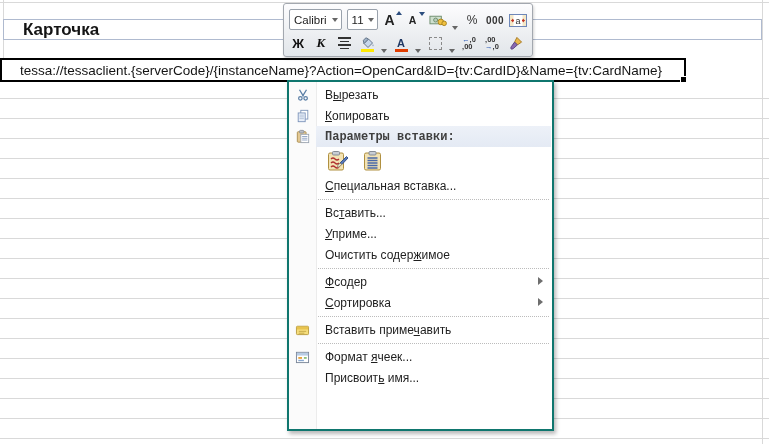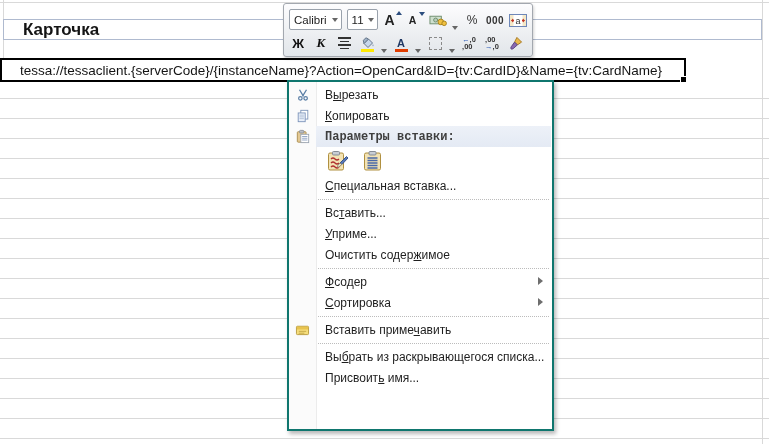--- a/index.html
+++ b/index.html
@@ -300,25 +300,33 @@
           <rect x="1.5" y="3.5" width="13" height="9" rx="1" fill="#f6de7c" stroke="#b89b3e"></rect>
           <rect x="2" y="4" width="12" height="3" fill="#e8c34e"></rect>
           <path d="M4 9 h8 M4 11 h6" stroke="#b89b3e" stroke-width="0.8"></path>
         </svg>
       </span>
       <span class="mi-label"><span>Вставить приме</span><u>ч</u><span>авить</span></span>
     </div>
 
     <div class="sep"></div>
 
-
-    <div class="mi">
-      <span class="mi-ic"></span>
-      <span class="mi-label"><span>Вы</span><u>б</u><span>рать из раскрывающегося списка...</span></span>
-    </div>
+    <div class="mi">
+      <span class="mi-ic">
+        <svg width="15" height="14" viewBox="0 0 16 15">
+          <rect x="1.5" y="2.5" width="13" height="11" fill="#fff" stroke="#7a8698"></rect>
+          <rect x="2" y="3" width="12" height="3" fill="#b8cce4"></rect>
+          <rect x="3.5" y="7.5" width="4" height="2" fill="#e8a33c"></rect>
+          <rect x="3.5" y="10.5" width="6" height="1.5" fill="#88a8d0"></rect>
+          <rect x="9.5" y="7.5" width="3" height="2" fill="#90c080"></rect>
+        </svg>
+      </span>
+      <span class="mi-label"><span>Формат </span><u>я</u><span>чеек...</span></span>
+    </div>
+
 
     <div class="mi">
       <span class="mi-ic"></span>
       <span class="mi-label"><span>Присвоит</span><u>ь</u><span> имя...</span></span>
     </div>
 
   </div>
 
 </div>
 

